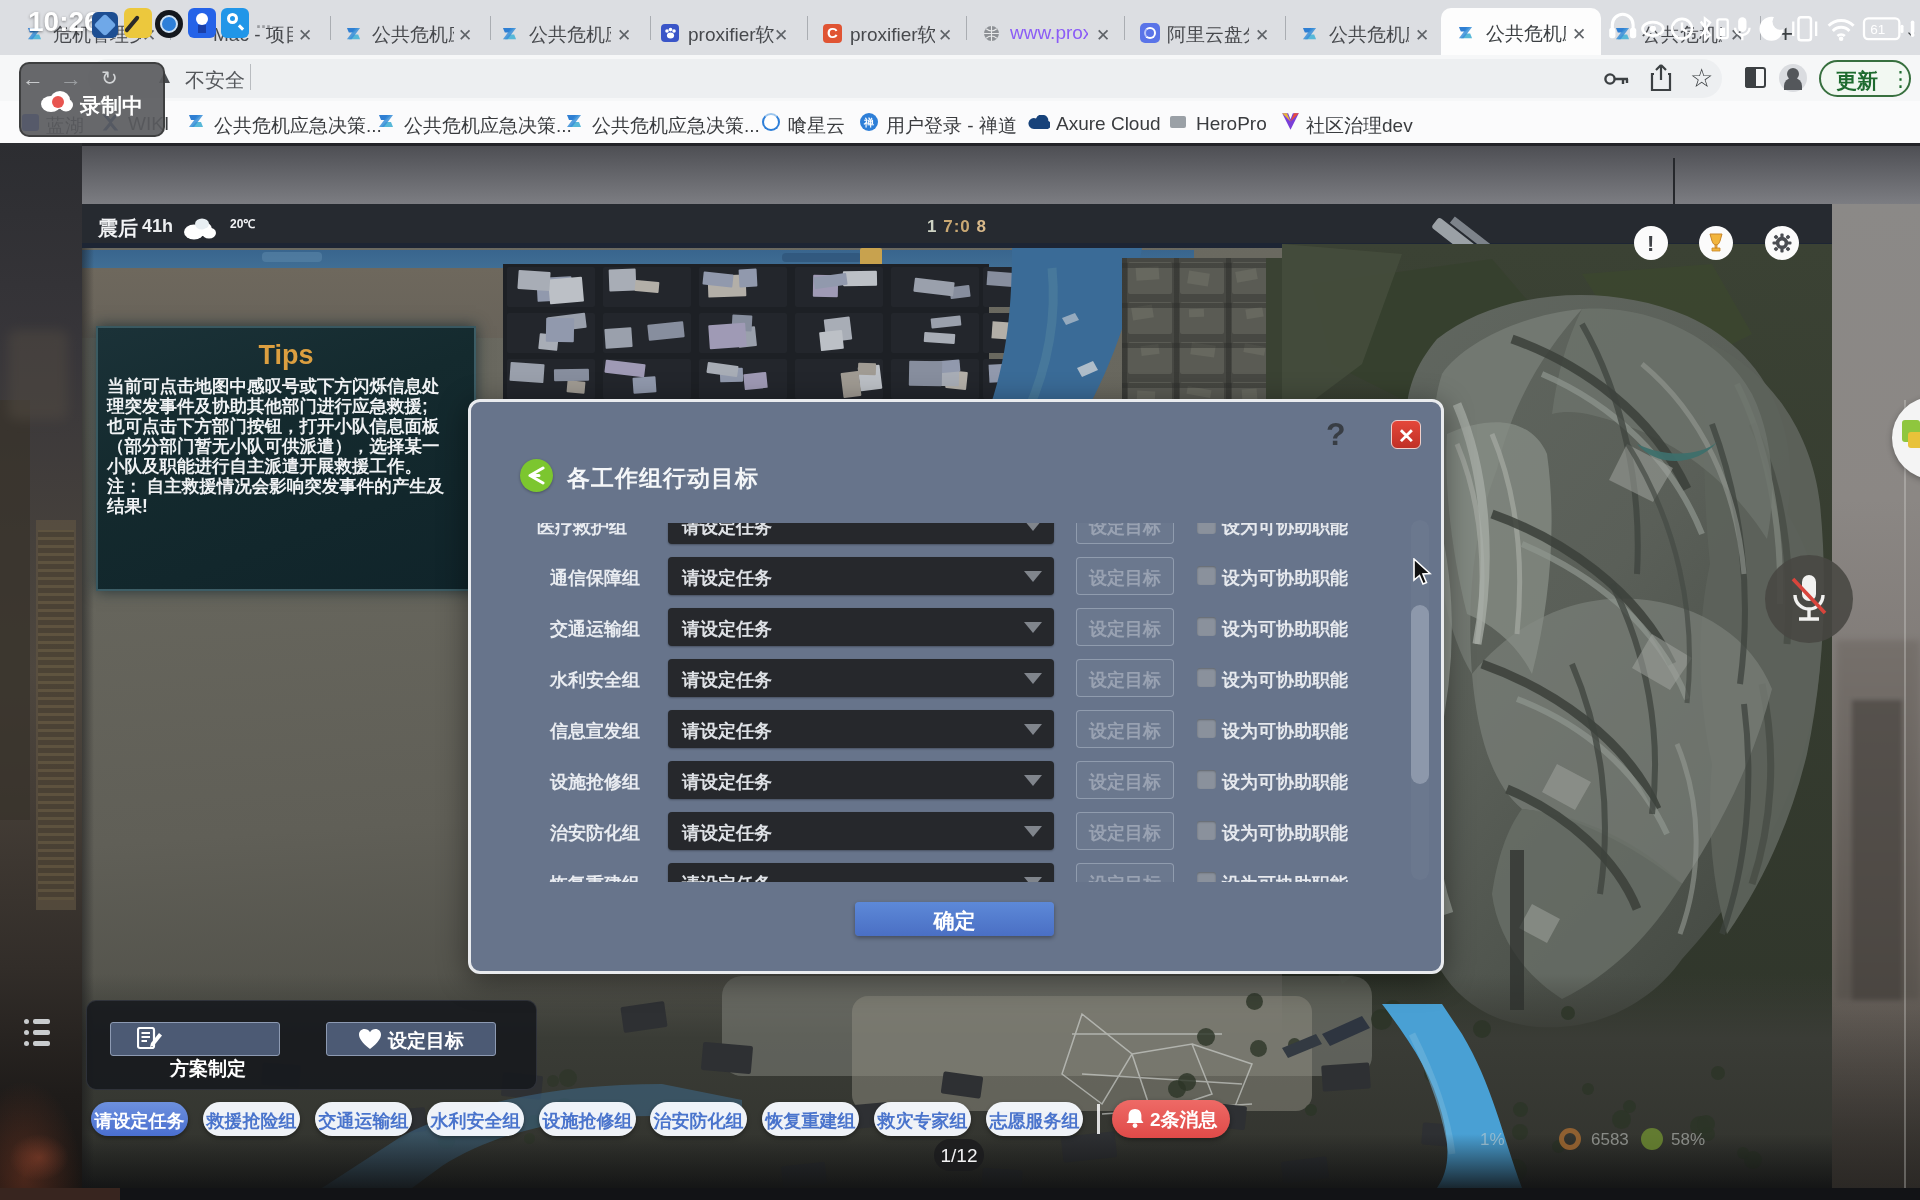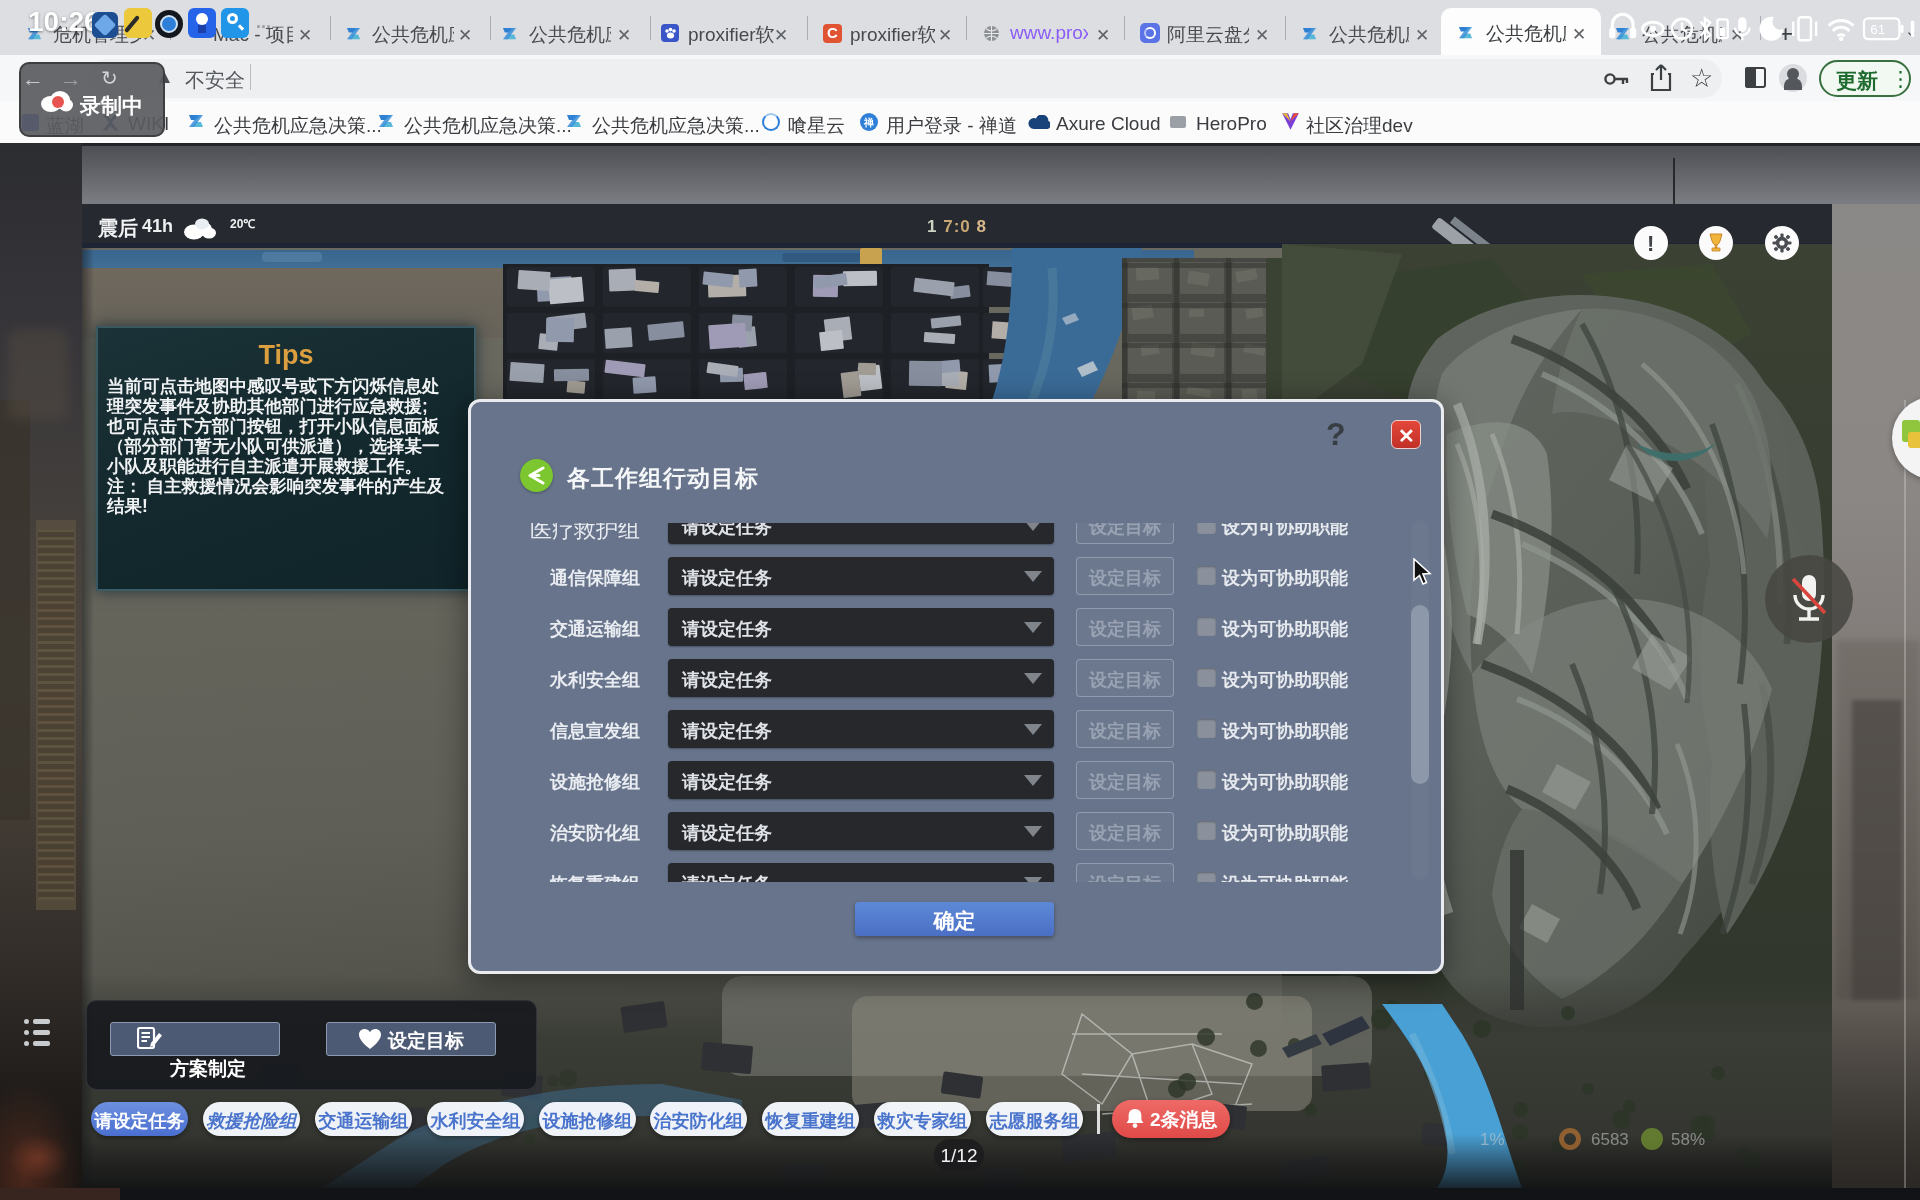--- a/index.html
+++ b/index.html
@@ -448,21 +448,21 @@
       <div class="abs" style="left:88px;top:852px;font-size:19px;color:#fff;font-weight:bold;">方案制定</div>
       <div class="abs" style="left:244px;top:818px;width:170px;height:34px;background:#4c5a74;
 border:1px solid #8d9ab2;border-radius:3px;"></div>
       <svg class="abs" style="left:276px;top:824px" width="24" height="22" viewBox="0 0 24 22">
 <path d="M12 21 C4 15 1 10 1 6.5 C1 3.4 3.4 1 6.5 1 C8.7 1 10.9 2.2 12 4.2 C13.1 2.2 15.3 1 17.5 1 C20.6 1 23 3.4 23 6.5 C23 10 20 15 12 21 Z" fill="#fff"></path>
       </svg>
       <div class="abs" style="left:306px;top:824px;font-size:19px;color:#fff;font-weight:bold;">设定目标</div>
       <div class="abs" style="left:9px;top:898px;width:97px;height:34px;border-radius:17px;background:linear-gradient(#6d90de,#4a6fd0);box-shadow:0 2px 4px rgba(0,0,0,0.4);"></div>
       <div class="abs" style="left:9px;top:905px;width:97px;text-align:center;font-size:18px;color:#fff;font-weight:bold;">请设定任务</div>
       <div class="abs" style="left:121px;top:898px;width:97px;height:34px;border-radius:17px;background:rgba(247,250,255,0.96);box-shadow:0 2px 4px rgba(0,0,0,0.35);"></div>
-      <div class="abs" style="left:121px;top:905px;width:97px;text-align:center;font-size:18px;color:#4a74cc;font-weight:bold;font-style:italic;">救援抢险组</div>
+      <div class="abs" style="left:121px;top:905px;width:97px;text-align:center;font-size:18px;color:#4a74cc;font-weight:bold;">救援抢险组</div>
       <div class="abs" style="left:233px;top:898px;width:97px;height:34px;border-radius:17px;background:rgba(247,250,255,0.96);box-shadow:0 2px 4px rgba(0,0,0,0.35);"></div>
       <div class="abs" style="left:233px;top:905px;width:97px;text-align:center;font-size:18px;color:#4a74cc;font-weight:bold;">交通运输组</div>
       <div class="abs" style="left:345px;top:898px;width:97px;height:34px;border-radius:17px;background:rgba(247,250,255,0.96);box-shadow:0 2px 4px rgba(0,0,0,0.35);"></div>
       <div class="abs" style="left:345px;top:905px;width:97px;text-align:center;font-size:18px;color:#4a74cc;font-weight:bold;">水利安全组</div>
       <div class="abs" style="left:457px;top:898px;width:97px;height:34px;border-radius:17px;background:rgba(247,250,255,0.96);box-shadow:0 2px 4px rgba(0,0,0,0.35);"></div>
       <div class="abs" style="left:457px;top:905px;width:97px;text-align:center;font-size:18px;color:#4a74cc;font-weight:bold;">设施抢修组</div>
       <div class="abs" style="left:568px;top:898px;width:97px;height:34px;border-radius:17px;background:rgba(247,250,255,0.96);box-shadow:0 2px 4px rgba(0,0,0,0.35);"></div>
       <div class="abs" style="left:568px;top:905px;width:97px;text-align:center;font-size:18px;color:#4a74cc;font-weight:bold;">治安防化组</div>
       <div class="abs" style="left:680px;top:898px;width:97px;height:34px;border-radius:17px;background:rgba(247,250,255,0.96);box-shadow:0 2px 4px rgba(0,0,0,0.35);"></div>
       <div class="abs" style="left:680px;top:905px;width:97px;text-align:center;font-size:18px;color:#4a74cc;font-weight:bold;">恢复重建组</div>
@@ -498,21 +498,21 @@
 background:#67748b;border:3px solid #e9ebee;border-radius:12px;box-shadow:0 6px 30px rgba(0,0,0,0.45);"></div>
     <div class="abs" style="left:520px;top:459px;width:33px;height:33px;border-radius:50%;background:#7cc62f;box-shadow:0 1px 3px rgba(0,0,0,0.3);"></div>
     <svg class="abs" style="left:527px;top:466px" width="19" height="19" viewBox="0 0 19 19">
 <path d="M3 9.5 L16 2 M3 9.5 L16 17 M3 9.5 L12 9.5" stroke="#fff" stroke-width="3" stroke-linecap="round" fill="none"></path>
     </svg>
     <div class="abs" style="left:567px;top:463px;font-size:23px;color:#f4f6f8;font-weight:bold;letter-spacing:1px;">各工作组行动目标</div>
     <div class="abs" style="left:1326px;top:416px;font-size:32px;color:#383d44;font-weight:bold;">?</div>
     <div class="abs" style="left:1391px;top:420px;width:30px;height:29px;background:linear-gradient(#e4473a,#c03026);border-radius:6px;border:1.5px solid #f0d0cc;"></div>
     <div class="abs" style="left:1398px;top:424px;font-size:20px;color:#fff;font-weight:bold;">✕</div>
     <div class="abs" style="left:471px;top:523px;width:950px;height:359px;overflow:hidden;">
-      <div class="abs" style="left:59px;top:-8.5px;width:110px;text-align:right;font-size:22px;color:#e9ecf1;font-weight:normal;">医疗救护组</div>
+      <div class="abs" style="left:46px;top:-8.5px;width:110px;text-align:right;font-size:18px;color:#e9ecf1;font-weight:bold;">医疗救护组</div>
       <div class="abs" style="left:197px;top:-17.5px;width:386px;height:38px;background:#26282c;border-radius:4px;box-shadow:0 1px 2px rgba(0,0,0,0.3);"></div>
       <div class="abs" style="left:211px;top:-8.5px;font-size:18px;color:#dfe2e6;font-weight:bold;">请设定任务</div>
       <div class="abs" style="left:553px;top:-3.5px;width:0;height:0;border-left:9px solid transparent;border-right:9px solid transparent;border-top:11px solid #80858c;"></div>
       <div class="abs" style="left:605px;top:-17.5px;width:98px;height:38px;border:1.5px solid rgba(175,185,200,0.55);border-radius:4px;background:rgba(255,255,255,0.03);"></div>
       <div class="abs" style="left:605px;top:-8.5px;width:98px;text-align:center;font-size:18px;color:#99a2b2;font-weight:bold;">设定目标</div>
       <div class="abs" style="left:726px;top:-8.0px;width:19px;height:19px;background:#8a919c;border-radius:3px;box-shadow:inset 0 1px 2px rgba(0,0,0,0.3);"></div>
       <div class="abs" style="left:751px;top:-8.5px;font-size:18px;color:#e6e9ee;font-weight:bold;">设为可协助职能</div>
       <div class="abs" style="left:59px;top:42.5px;width:110px;text-align:right;font-size:18px;color:#e9ecf1;font-weight:bold;">通信保障组</div>
       <div class="abs" style="left:197px;top:33.5px;width:386px;height:38px;background:#26282c;border-radius:4px;box-shadow:0 1px 2px rgba(0,0,0,0.3);"></div>
       <div class="abs" style="left:211px;top:42.5px;font-size:18px;color:#dfe2e6;font-weight:bold;">请设定任务</div>

